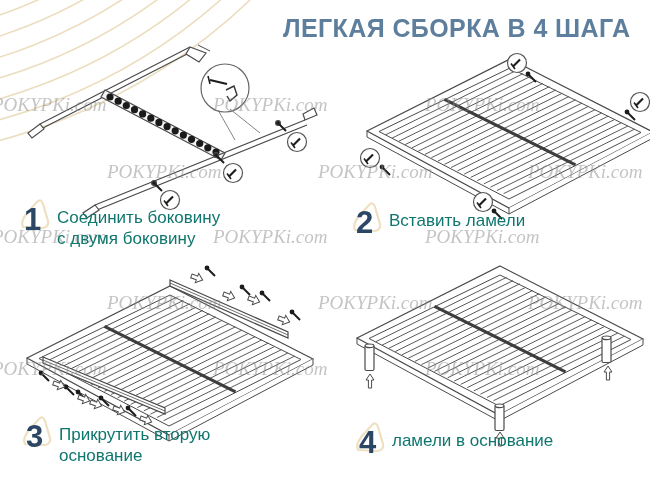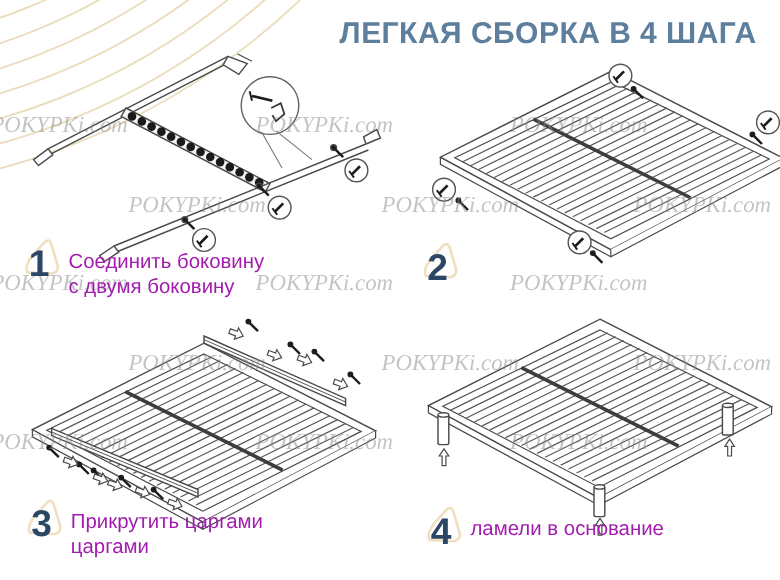--- a/index.html
+++ b/index.html
@@ -18,21 +18,21 @@
   }
   .illus{position:absolute;}
   .step{position:absolute;}
   .badge{position:absolute;left:-6px;top:-4px;}
   .num{
     position:relative;display:inline-block;font-size:31px;font-weight:700;
     color:#2c4765;line-height:34px;z-index:2;
   }
   .cap{
     position:absolute;left:33px;top:4px;width:230px;
-    font-size:17px;line-height:21px;color:#a21caf;
+    font-size:17px;line-height:21px;color:#0f766e;
   }
   .cap span{display:block;}
   svg{overflow:visible;}
 </style>
 </head>
 <body>
 
 <div class="canvas">
 
   <svg width="0" height="0" style="position:absolute">
@@ -213,30 +213,34 @@
       <span>Соединить боковину</span>
       <span>с двумя боковину</span>
     </div>
   </div>
 
   <div class="step" style="left:356px;top:206px;width:260px;height:55px">
     <svg class="badge" width="36" height="36">
         <use href="#badgeshape"></use>
       </svg>
     <span class="num">2</span>
+    <div class="cap">
+      <span>Вставить ламели</span>
+      <span></span>
+    </div>
   </div>
 
   <div class="step" style="left:26px;top:420px;width:260px;height:55px">
     <svg class="badge" width="36" height="36">
         <use href="#badgeshape"></use>
       </svg>
     <span class="num">3</span>
     <div class="cap">
-      <span>Прикрутить царгами</span>
-      <span>царгами</span>
+      <span>Прикрутить вторую</span>
+      <span>основание</span>
     </div>
   </div>
 
   <div class="step" style="left:359px;top:426px;width:260px;height:55px">
     <svg class="badge" width="36" height="36">
         <use href="#badgeshape"></use>
       </svg>
     <span class="num">4</span>
     <div class="cap">
       <span>ламели в основание</span>

